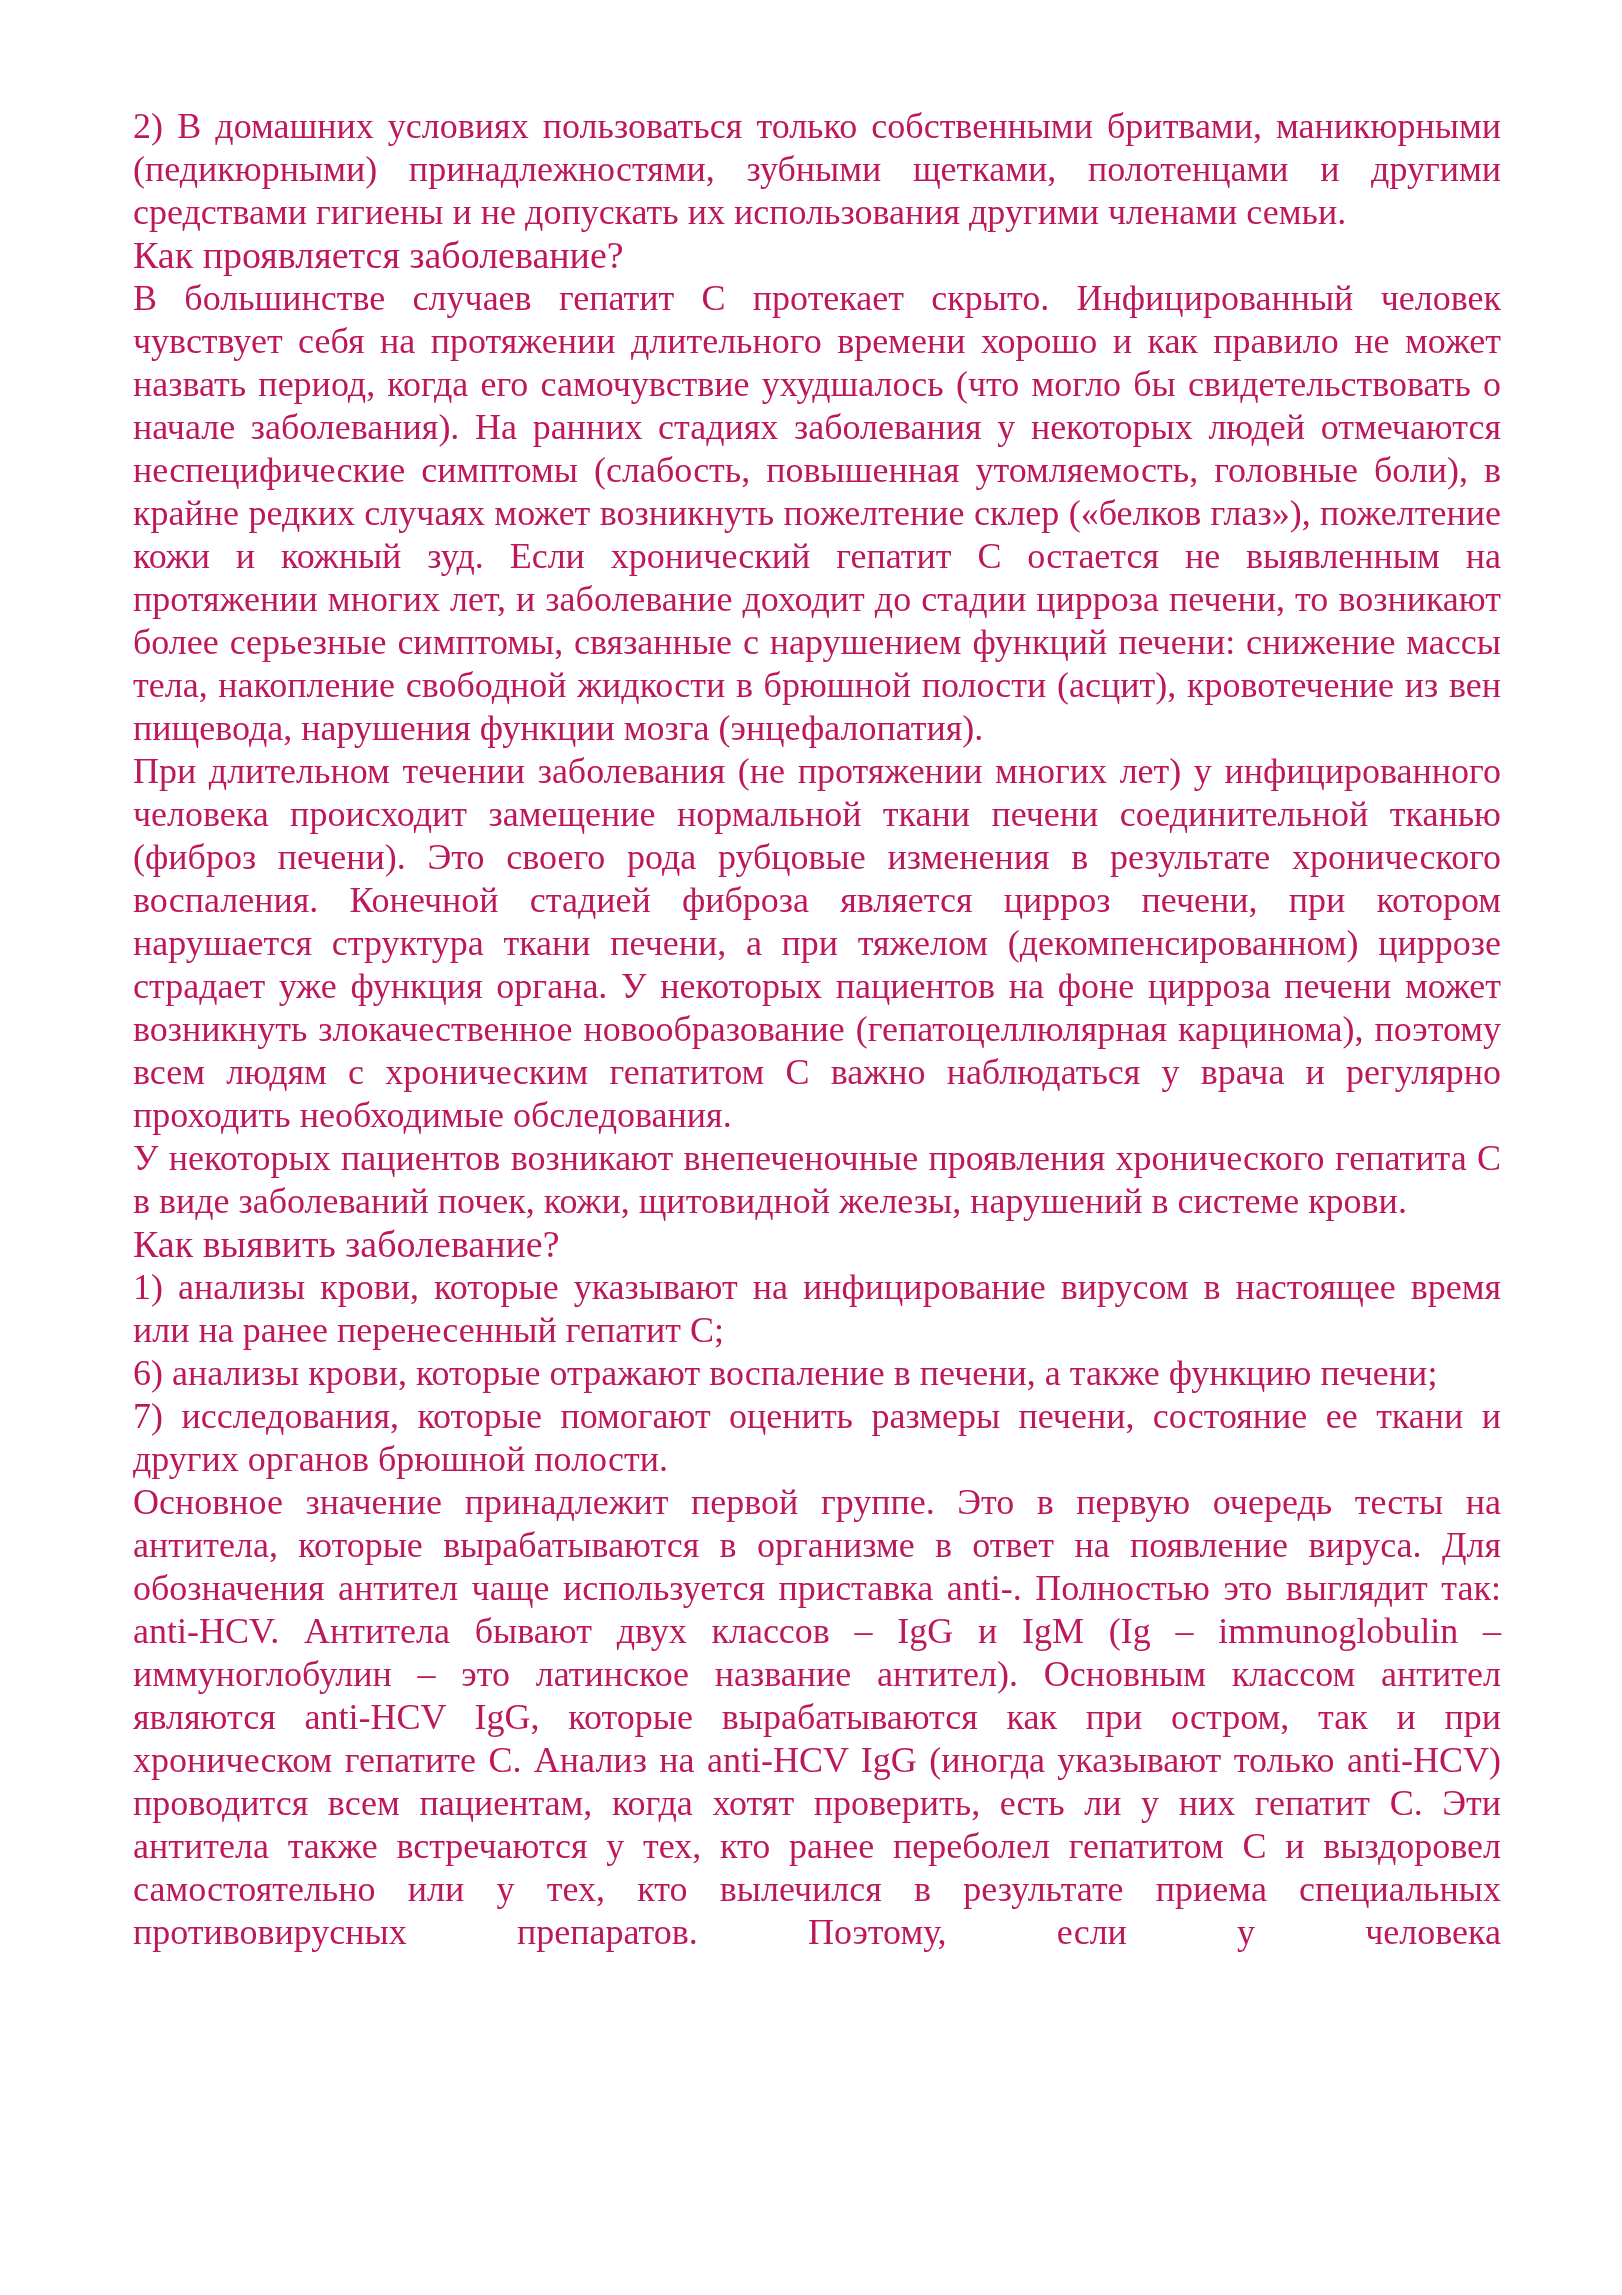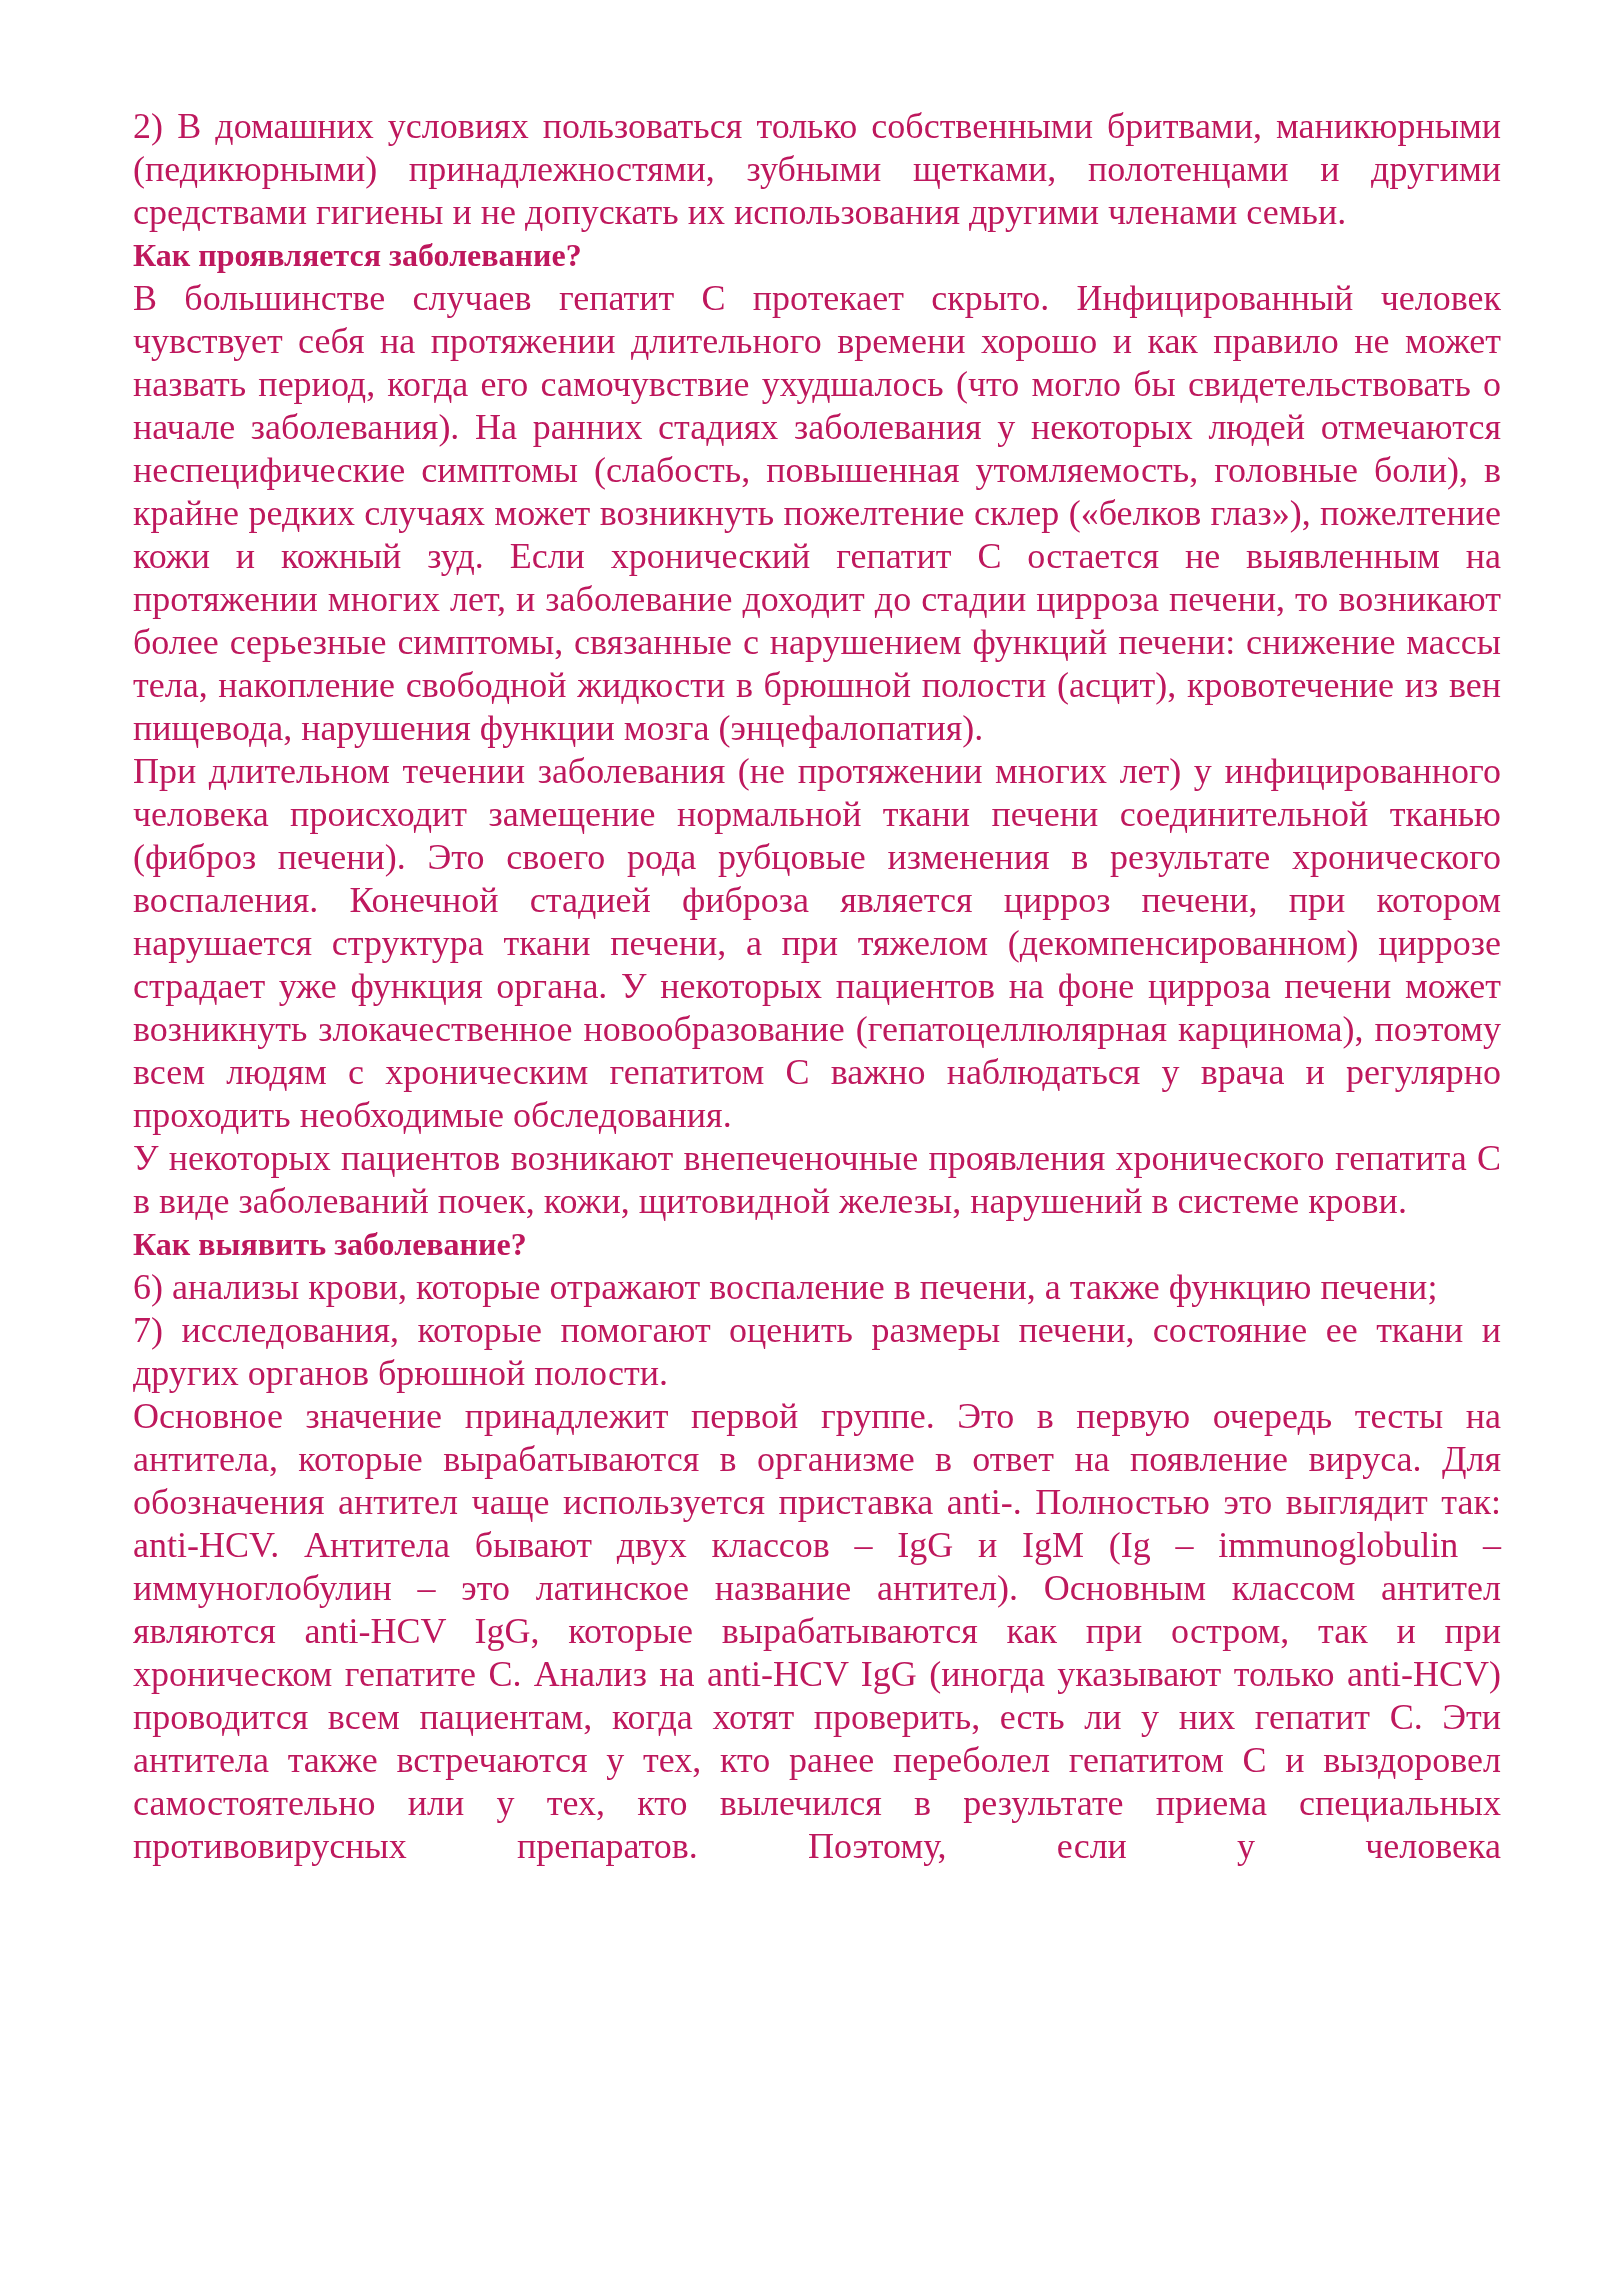--- a/index.html
+++ b/index.html
@@ -27,23 +27,23 @@
   }
   .doc p, .doc h2 {
     margin: 0;
     padding: 0;
   }
   .para {
     font-weight: normal;
     text-align: justify;
   }
   .heading {
-    font-size: 32px;
+    font-size: 38px;
     line-height: 43px;
-    font-weight: bold;
+    font-weight: normal;
     text-align: left;
   }
   
   .para-continued {
     text-align-last: justify;
   }
 </style>
 </head>
 <body>
 
@@ -59,20 +59,21 @@
     <p class="para">В большинстве случаев гепатит С протекает скрыто. Инфицированный человек чувствует себя на протяжении длительного времени хорошо и как правило не может назвать период, когда его самочувствие ухудшалось (что могло бы свидетельствовать о начале заболевания). На ранних стадиях заболевания у некоторых людей отмечаются неспецифические симптомы (слабость, повышенная утомляемость, головные боли), в крайне редких случаях может возникнуть пожелтение склер («белков глаз»), пожелтение кожи и кожный зуд. Если хронический гепатит С остается не выявленным на протяжении многих лет, и заболевание доходит до стадии цирроза печени, то возникают более серьезные симптомы, связанные с нарушением функций печени: снижение массы тела, накопление свободной жидкости в брюшной полости (асцит), кровотечение из вен пищевода, нарушения функции мозга (энцефалопатия).</p>
 
 
     <p class="para">При длительном течении заболевания (не протяжении многих лет) у инфицированного человека происходит замещение нормальной ткани печени соединительной тканью (фиброз печени). Это своего рода рубцовые изменения в результате хронического воспаления. Конечной стадией фиброза является цирроз печени, при котором нарушается структура ткани печени, а при тяжелом (декомпенсированном) циррозе страдает уже функция органа. У некоторых пациентов на фоне цирроза печени может возникнуть злокачественное новообразование (гепатоцеллюлярная карцинома), поэтому всем людям с хроническим гепатитом С важно наблюдаться у врача и регулярно проходить необходимые обследования.</p>
 
     <p class="para">У некоторых пациентов возникают внепеченочные проявления хронического гепатита С в виде заболеваний почек, кожи, щитовидной железы, нарушений в системе крови.</p>
 
     <h2 class="heading">Как выявить заболевание?</h2>
 
 
+    <p class="para">1) анализы крови, которые указывают на инфицирование вирусом в настоящее время или на ранее перенесенный гепатит С;</p>
 
     <p class="para">6) анализы крови, которые отражают воспаление в печени, а также функцию печени;</p>
 
     <p class="para">7) исследования, которые помогают оценить размеры печени, состояние ее ткани и других органов брюшной полости.</p>
 
     <p class="para para-continued">Основное значение принадлежит первой группе. Это в первую очередь тесты на антитела, которые вырабатываются в организме в ответ на появление вируса. Для обозначения антител чаще используется приставка anti-. Полностью это выглядит так: anti-HCV. Антитела бывают двух классов – IgG и IgM (Ig – immunoglobulin – иммуноглобулин – это латинское название антител).  Основным классом антител являются anti-HCV IgG, которые вырабатываются как при остром, так и при хроническом гепатите С. Анализ на anti-HCV IgG (иногда указывают только anti-HCV) проводится всем пациентам, когда хотят проверить, есть ли у них гепатит С. Эти антитела также встречаются у тех, кто ранее переболел гепатитом С и выздоровел самостоятельно или у тех, кто вылечился в результате приема специальных противовирусных препаратов. Поэтому, если у человека</p>
 
   </div>
 </div>
 

